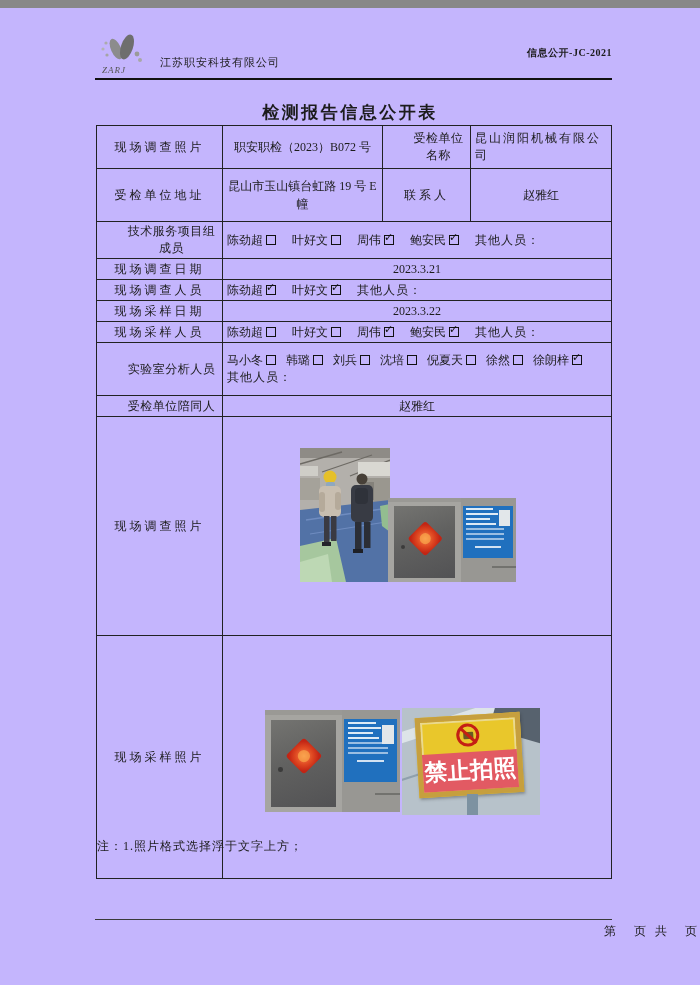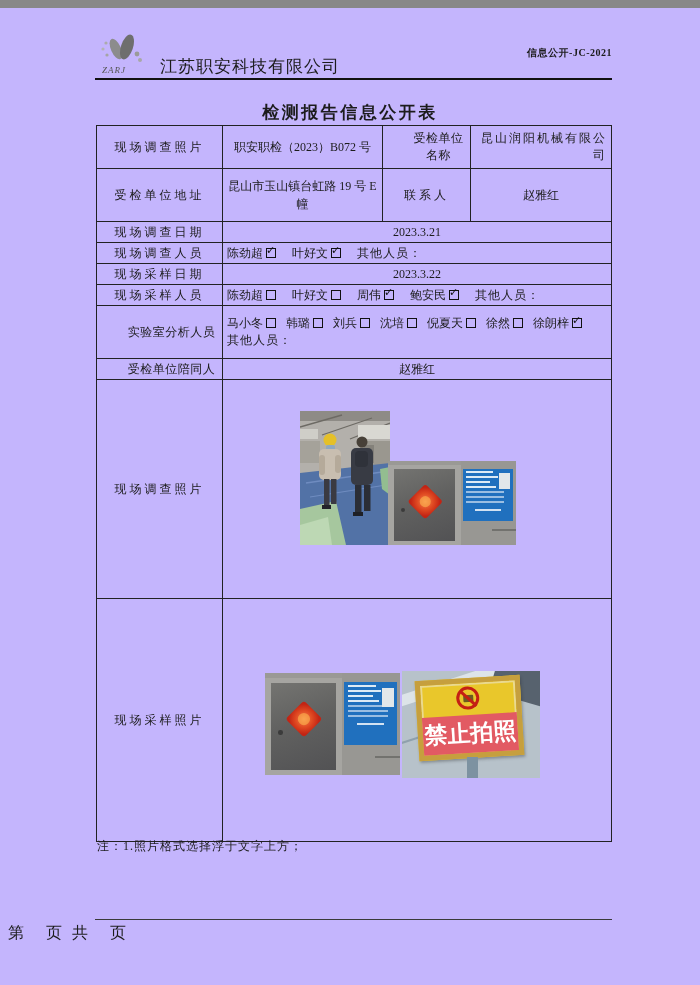--- a/index.html
+++ b/index.html
@@ -4,35 +4,35 @@
 <style>
   * { margin:0; padding:0; box-sizing:border-box; }
   html,body { background:#888; }
   .page {
     position:relative; width:700px; height:985px; background:#c4b5fd;
     font-family:"Liberation Serif","DejaVu Serif",serif; color:#1c1c1c;
     margin:8px auto; overflow:hidden;
   }
   
   .hdr-logo { position:absolute; left:94px; top:26px; width:62px; height:44px; }
-  .hdr-company { position:absolute; left:160px; top:47px; font-size:17px; letter-spacing:1px; }
+  .hdr-company { position:absolute; left:160px; top:47px; font-size:11px; letter-spacing:1px; }
   .hdr-code { position:absolute; right:88px; top:38px; font-size:10px; font-weight:bold; letter-spacing:.5px; }
   .hdr-rule { position:absolute; left:95px; top:70px; width:517px; border-top:2.2px solid #111; }
   
   .doc-title { position:absolute; left:0; top:93px; width:100%; text-align:center;
     font-size:17px; font-weight:bold; letter-spacing:2.5px; }
   
   table.form { position:absolute; left:96px; top:117px; width:515px;
     border-collapse:collapse; table-layout:fixed; font-size:12px; }
   table.form td { border:1.5px solid #222; vertical-align:middle; padding:1px 4px; }
   td.lbl { text-align:center; letter-spacing:3px; }
   td.lbl.tight { letter-spacing:.5px;padding-left:28px; }
   td.c { text-align:center; }
   td.nowrap { white-space:nowrap; }
-  td.wrap2 { letter-spacing:2px; text-align:right; line-height:1.45;font-family:Liberation Serif, serif; }
+  td.wrap2 { letter-spacing:2px; text-align:left; line-height:1.45;font-family:Liberation Serif, serif; }
   td.addr { text-align:center; line-height:1.5; }
   tr.r1 { height:43px; } tr.r2 { height:53px; }
   tr.r-s { height:21px; } tr.r8 { height:53px; }
   tr.r10 { height:219px; } tr.r11 { height:243px; }
   td.members-cell { padding-left:7px; }
   .member { display:inline-block; margin-right:13px; white-space:nowrap; }
   .lab-line .member { margin-right:7px; }
   .cb { display:inline-block; width:10px; height:10px; border:1.3px solid #111;
     margin-left:3px; vertical-align:-1px; position:relative; }
   .cb[data-checked="true"]::after { content:"✓"; position:absolute; left:-1px; top:-5px;
@@ -82,22 +82,22 @@
   .nps-circle { position:absolute; left:50%; top:22%; transform:translate(-50%,-50%);
     width:23px; height:23px; border:3px solid #c42014; border-radius:50%; }
   .nps-cam { position:absolute; left:50%; top:50%; transform:translate(-50%,-50%);
     width:10px; height:7px; background:#6b5a22; border-radius:1px; }
   .nps-slash { position:absolute; left:50%; top:50%; transform:translate(-50%,-50%) rotate(45deg);
     width:22px; height:3px; background:#c42014; }
   .nps-pole { position:absolute; left:47%; top:80%; width:8%; height:20%; background:#7d92a1; }
   
   .note { position:absolute; left:97px; top:830px; font-size:12px; letter-spacing:1px; }
   .ftr-rule { position:absolute; left:95px; top:911px; width:517px; border-top:1.5px solid #3a3a3a; }
-  .ftr-text { position:absolute; left:0; top:915px; width:100%; text-align:left;
-    font-size:16px; letter-spacing:3px;padding-left:8px; }
+  .ftr-text { position:absolute; left:0; top:915px; width:100%; text-align:right;
+    font-size:12px; letter-spacing:3px; }
 </style>
 </head>
 <body>
 
 <div class="page">
 
   <svg class="hdr-logo" viewBox="0 0 62 44">
     <ellipse cx="22" cy="15" rx="5" ry="11" transform="rotate(-24 22 15)" fill="#8c8c8c"></ellipse>
     <ellipse cx="33" cy="13" rx="6" ry="13" transform="rotate(18 33 13)" fill="#6e6e6e"></ellipse>
     <circle cx="43" cy="20" r="2.4" fill="#9a9a9a"></circle>
@@ -129,20 +129,30 @@
       <td class="wrap2">昆山润阳机械有限公司</td>
     </tr>
 
     <tr class="r2">
       <td class="lbl">受检单位地址</td>
       <td class="addr">昆山市玉山镇台虹路 19 号 E幢</td>
       <td class="lbl">联系人</td>
       <td class="c">赵雅红</td>
     </tr>
 
+    <tr class="r-s">
+      <td class="lbl tight">技术服务项目组成员</td>
+      <td class="members-cell" colspan="3">
+        <span class="member"><span>陈劲超</span><span class="cb" data-checked="false"></span></span>
+        <span class="member"><span>叶好文</span><span class="cb" data-checked="false"></span></span>
+        <span class="member"><span>周伟</span><span class="cb" data-checked="true"></span></span>
+        <span class="member"><span>鲍安民</span><span class="cb" data-checked="true"></span></span>
+        <span class="other">其他人员：</span>
+      </td>
+    </tr>
 
     <tr class="r-s">
       <td class="lbl">现场调查日期</td>
       <td class="c" colspan="3">2023.3.21</td>
     </tr>
 
     <tr class="r-s">
       <td class="lbl">现场调查人员</td>
       <td class="members-cell" colspan="3">
         <span class="member"><span>陈劲超</span><span class="cb" data-checked="true"></span></span>

